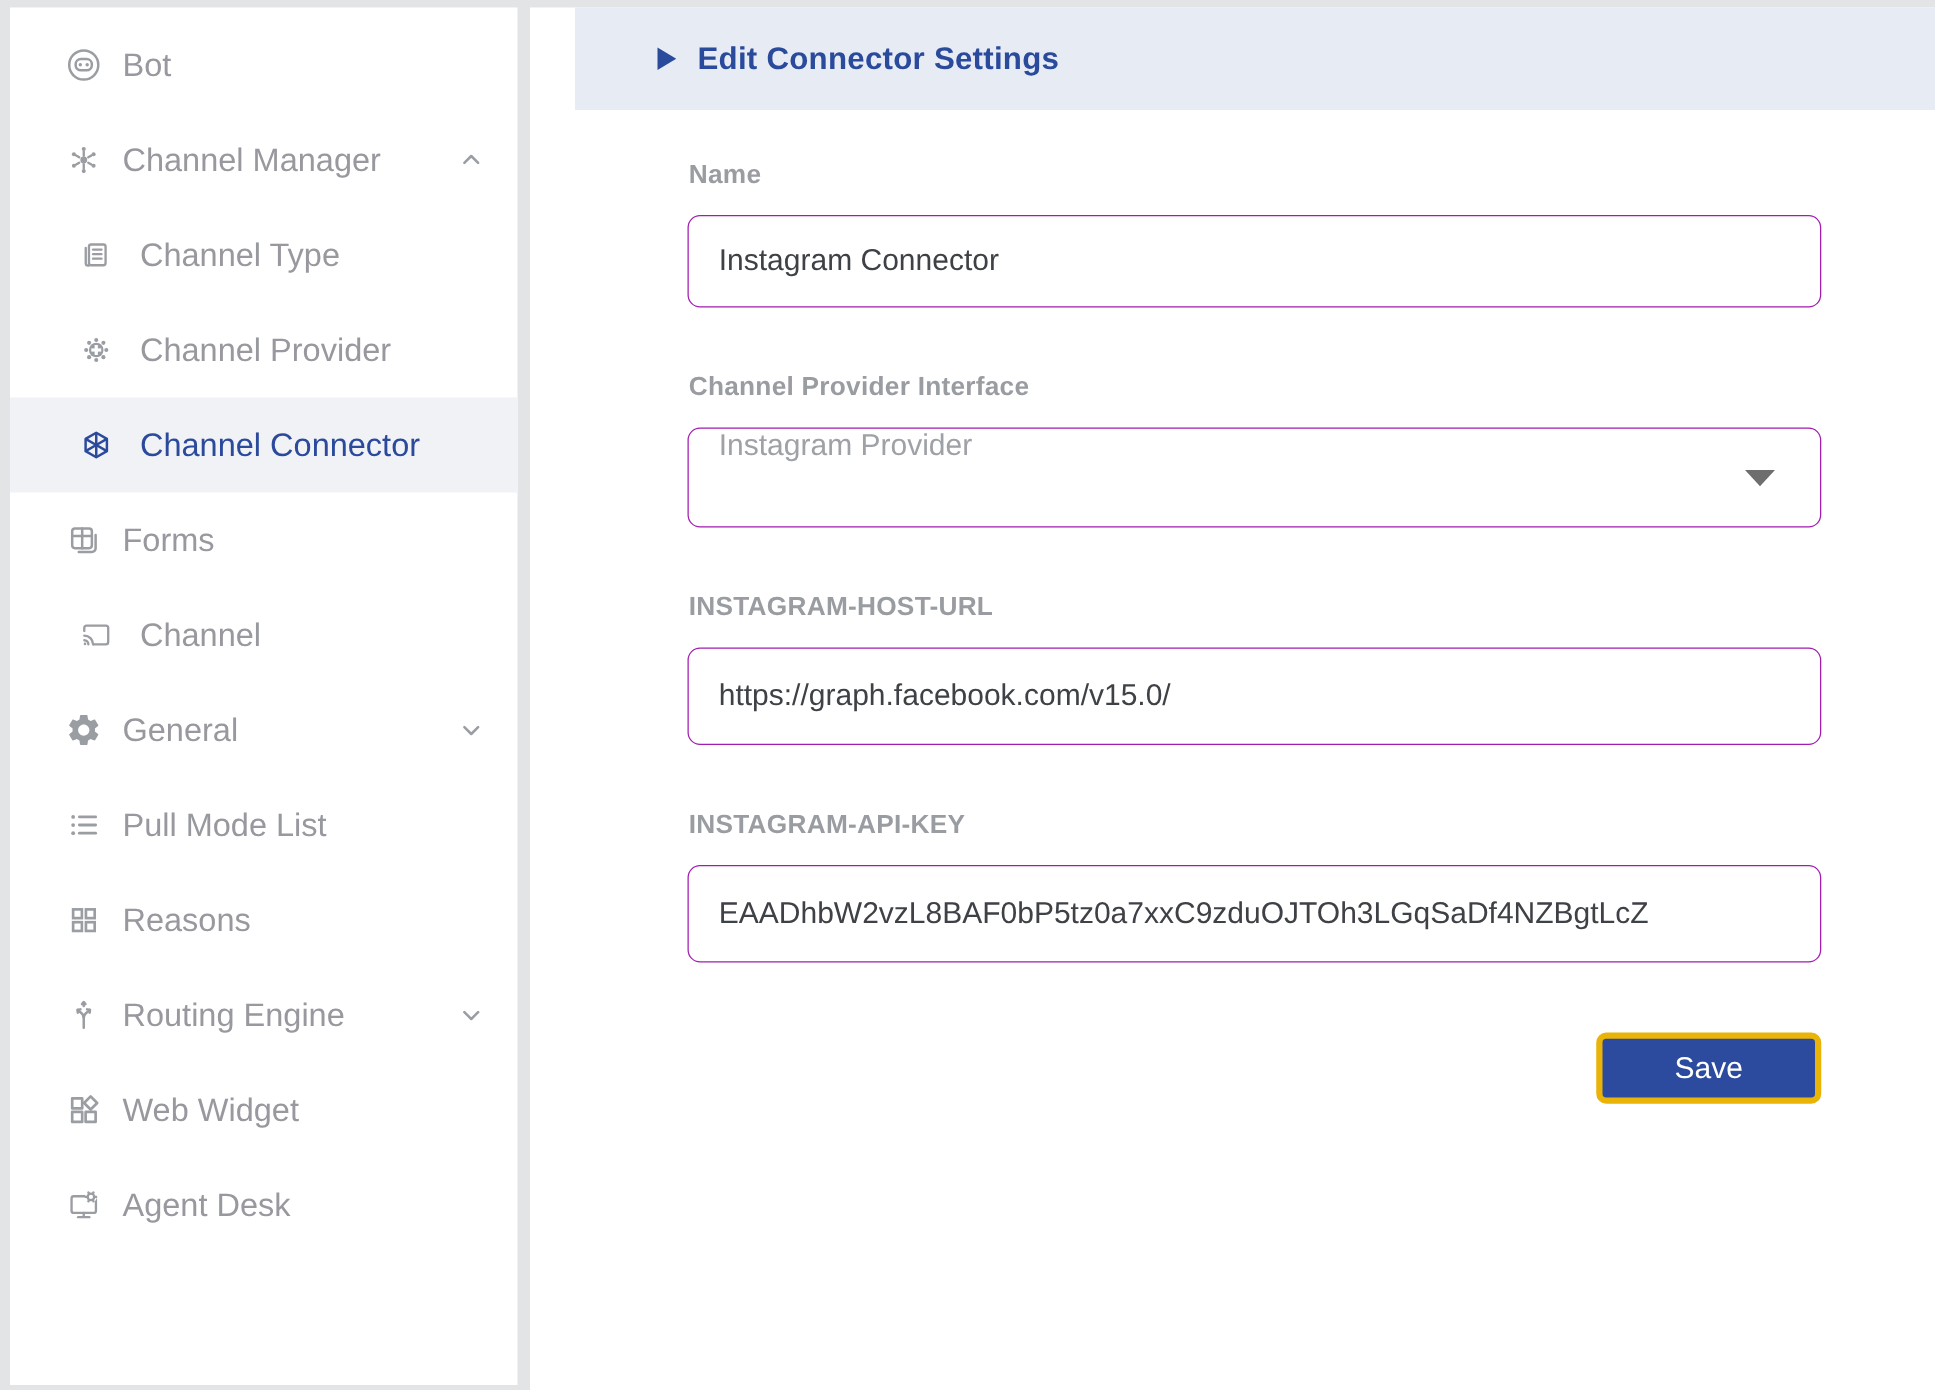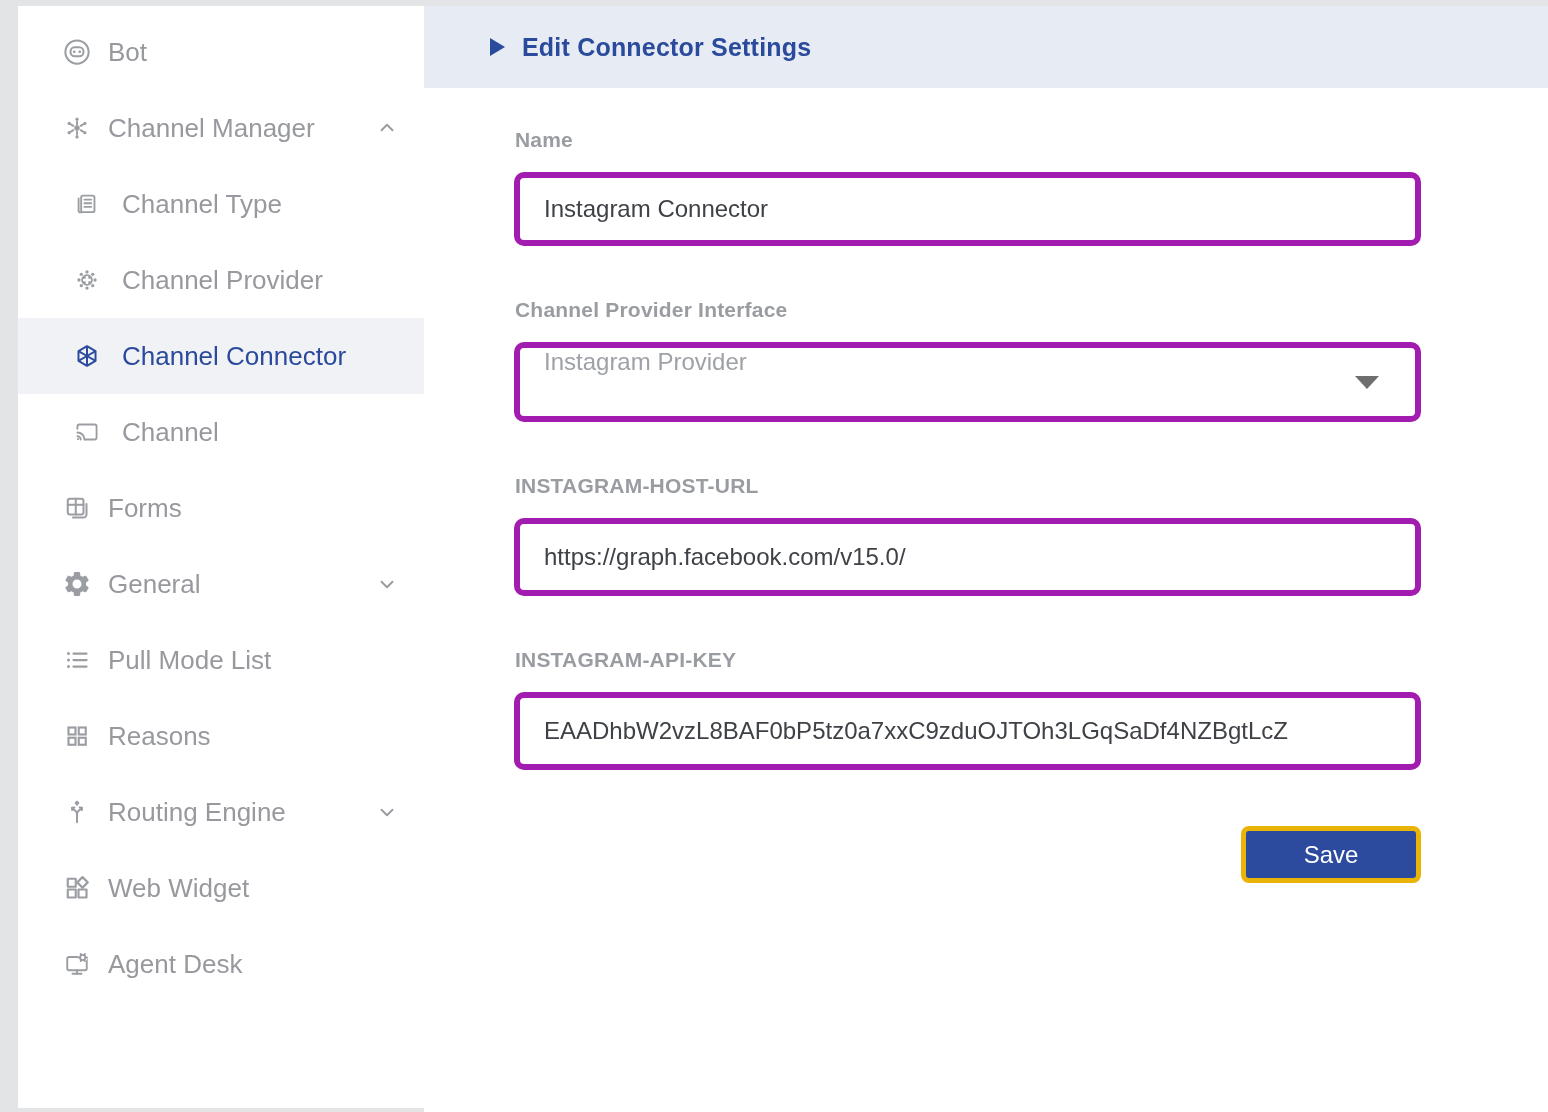--- a/index.html
+++ b/index.html
@@ -6,21 +6,21 @@
   body{
     width:1548px;height:1112px;
     background:#e3e4e6;
     font-family:"Liberation Sans","DejaVu Sans",sans-serif;
     position:relative;overflow:hidden;
     -webkit-font-smoothing:antialiased;
   }
   
   .sidebar{
     position:absolute;left:8px;top:6px;width:406px;height:1102px;
-    background:#ffffff;box-sizing:border-box;padding-top:8px;margin-left:10px;
+    background:#ffffff;box-sizing:border-box;padding-top:8px;
   }
   .side-item{
     height:76px;display:flex;align-items:center;
     padding-left:44px;box-sizing:border-box;
     color:#97999e;font-size:26px;cursor:pointer;
   }
   .side-item.sub{padding-left:54px;}
   .side-item .si-icon{
     width:30px;height:30px;flex:0 0 30px;margin-right:16px;
     display:flex;align-items:center;justify-content:center;color:#9a9da2;
@@ -28,20 +28,21 @@
   .side-item.sub .si-icon{margin-right:20px;}
   .side-item.selected{background:#f1f2f6;color:#2b4a9c;}
   .side-item.selected .si-icon{color:#2b4a9c;}
   .si-label{white-space:nowrap;}
   .chev{margin-left:auto;margin-right:26px;width:22px;height:22px;color:#9a9da2;flex:0 0 22px;}
   svg{display:block;}
   
   .main{
     position:absolute;left:424px;top:6px;right:0;bottom:0;
     background:#ffffff;
+    padding-left:36px;
   }
   .band{
     height:82px;background:#e7ebf4;
     display:flex;align-items:center;padding-left:66px;
   }
   .play{
     width:0;height:0;
     border-left:15px solid #2a4a9c;
     border-top:9px solid transparent;
     border-bottom:9px solid transparent;
@@ -52,21 +53,21 @@
   }
   
   .form{padding:40px 0 0 90px;width:907px;}
   .group{margin-bottom:52px;}
   .flabel{
     display:block;font-size:21px;font-weight:bold;color:#999ca1;
     line-height:24px;margin:0 0 20px 1px;letter-spacing:.2px;
   }
   .finput,.fselect{
     width:907px;box-sizing:border-box;
-    border:6px solid #a21caf;border-radius:10px;background:#fff;
+    border:1px solid #a21caf;border-radius:10px;background:#fff;
     font-family:"Liberation Sans","DejaVu Sans",sans-serif;
     font-size:24px;color:#3e4145;padding:0 24px;outline:none;
   }
   .finput{height:74px;}
   .finput.h78{height:78px;}
   .fselect{
     height:80px;display:flex;position:relative;cursor:pointer;
   }
   .sel-text{color:#9ea1a6;}
   .caret{
@@ -172,42 +173,42 @@
           <line x1="19.3" y1="7.8" x2="12" y2="12"></line>
           <line x1="4.7" y1="7.8" x2="12" y2="12"></line>
           <line x1="19.3" y1="16.2" x2="12" y2="12"></line>
           <line x1="4.7" y1="16.2" x2="12" y2="12"></line>
           <line x1="12" y1="20.4" x2="12" y2="12"></line>
         </svg>
       </span>
       <span class="si-label">Channel Connector</span>
     </div>
 
+    <div class="side-item">
+      <span class="si-icon">
+        <svg width="30" height="30" viewBox="0 0 24 24" fill="none" stroke="currentColor" stroke-width="1.6" stroke-linecap="round" stroke-linejoin="round">
+          <rect x="4.6" y="4.6" width="12.6" height="12.6" rx="1.8"></rect>
+          <line x1="11" y1="4.6" x2="11" y2="17.2"></line>
+          <line x1="4.6" y1="9.4" x2="17.2" y2="9.4"></line>
+          <path d="M19.6,8.8 v8.4 a2.4,2.4 0 0 1 -2.4,2.4 H8.8"></path>
+        </svg>
+      </span>
+      <span class="si-label">Forms</span>
+    </div>
+
     <div class="side-item sub">
       <span class="si-icon">
         <svg width="28" height="28" viewBox="0 0 24 24" fill="none" stroke="currentColor" stroke-width="1.6" stroke-linecap="round" stroke-linejoin="round">
           <path d="M3.8,9.2 V7.2 a1.6,1.6 0 0 1 1.6,-1.6 h13.2 a1.6,1.6 0 0 1 1.6,1.6 v9.6 a1.6,1.6 0 0 1 -1.6,1.6 H10.2"></path>
           <path d="M3.8,12.4 a6,6 0 0 1 6,6"></path>
           <path d="M3.8,15.6 a2.8,2.8 0 0 1 2.8,2.8"></path>
           <circle cx="4.3" cy="18.1" r=".9" fill="currentColor" stroke="none"></circle>
         </svg>
       </span>
       <span class="si-label">Channel</span>
-    </div>
-
-    <div class="side-item">
-      <span class="si-icon">
-        <svg width="30" height="30" viewBox="0 0 24 24" fill="none" stroke="currentColor" stroke-width="1.6" stroke-linecap="round" stroke-linejoin="round">
-          <rect x="4.6" y="4.6" width="12.6" height="12.6" rx="1.8"></rect>
-          <line x1="11" y1="4.6" x2="11" y2="17.2"></line>
-          <line x1="4.6" y1="9.4" x2="17.2" y2="9.4"></line>
-          <path d="M19.6,8.8 v8.4 a2.4,2.4 0 0 1 -2.4,2.4 H8.8"></path>
-        </svg>
-      </span>
-      <span class="si-label">Forms</span>
     </div>
 
     <div class="side-item">
       <span class="si-icon">
         <svg width="30" height="30" viewBox="0 0 24 24">
           <path fill="currentColor" fill-rule="evenodd" d="M19.14 12.94c.04-.3.06-.61.06-.94 0-.32-.02-.64-.07-.94l2.03-1.58c.18-.14.23-.41.12-.61l-1.92-3.32c-.12-.22-.37-.29-.59-.22l-2.39.96c-.5-.38-1.03-.7-1.62-.94l-.36-2.54c-.04-.24-.24-.41-.48-.41h-3.84c-.24 0-.43.17-.47.41l-.36 2.54c-.59.24-1.13.57-1.62.94l-2.39-.96c-.22-.08-.47 0-.59.22L2.74 8.87c-.12.21-.08.47.12.61l2.03 1.58c-.05.3-.09.63-.09.94s.02.64.07.94l-2.03 1.58c-.18.14-.23.41-.12.61l1.92 3.32c.12.22.37.29.59.22l2.39-.96c.5.38 1.03.7 1.62.94l.36 2.54c.05.24.24.41.48.41h3.84c.24 0 .44-.17.47-.41l.36-2.54c.59-.24 1.13-.56 1.62-.94l2.39.96c.22.08.47 0 .59-.22l1.92-3.32c.12-.22.07-.47-.12-.61l-2.01-1.58zM12 15.6c-1.98 0-3.6-1.62-3.6-3.6s1.62-3.6 3.6-3.6 3.6 1.62 3.6 3.6-1.62 3.6-3.6 3.6z"></path>
         </svg>
       </span>
       <span class="si-label">General</span>
       <span class="chev">

